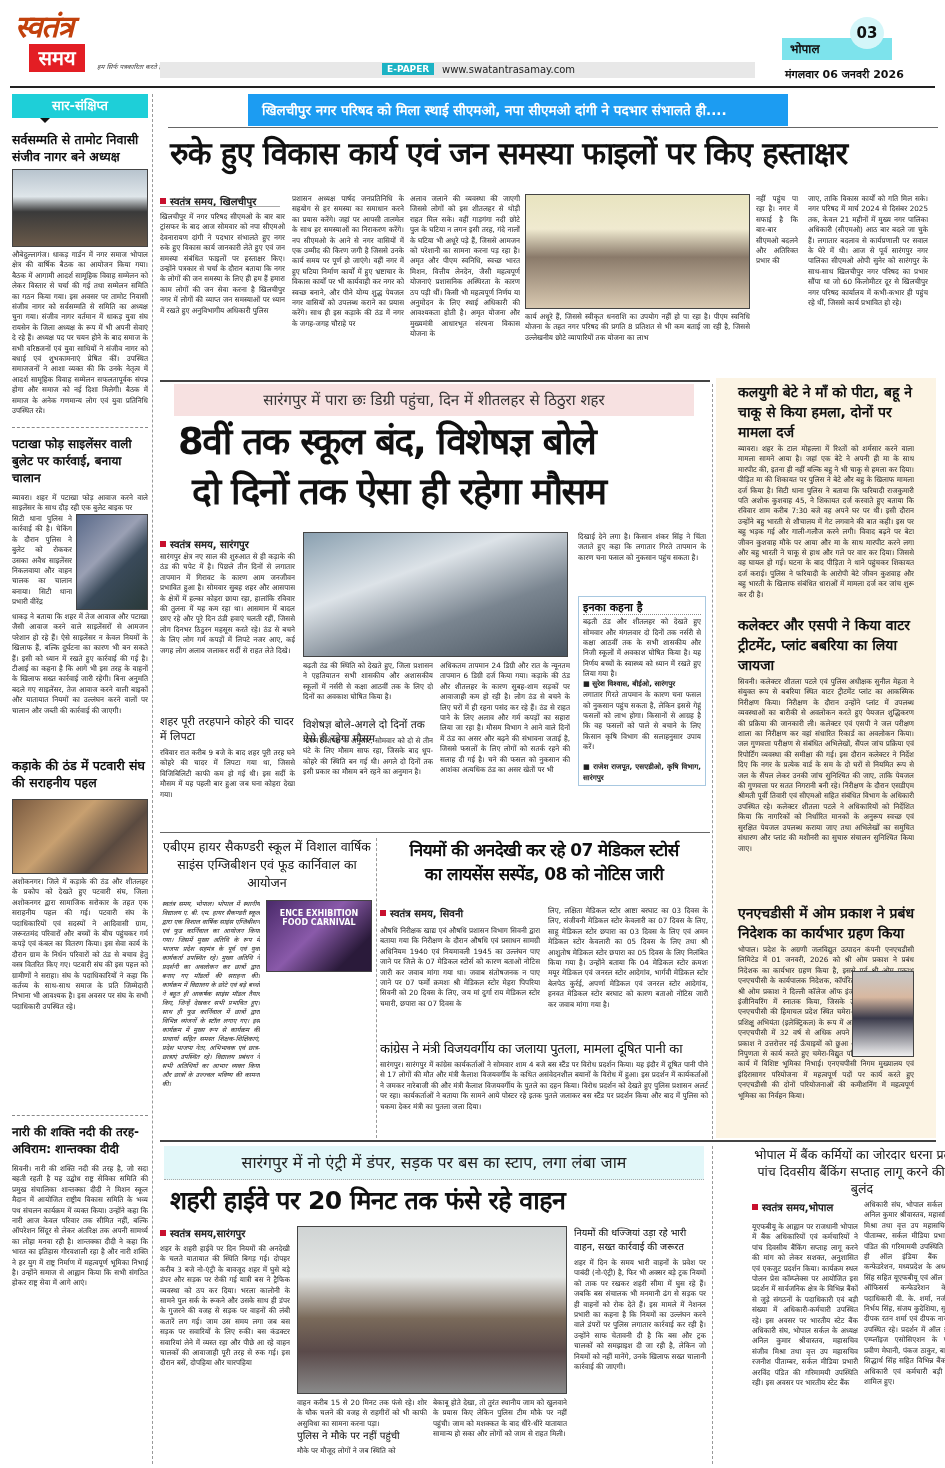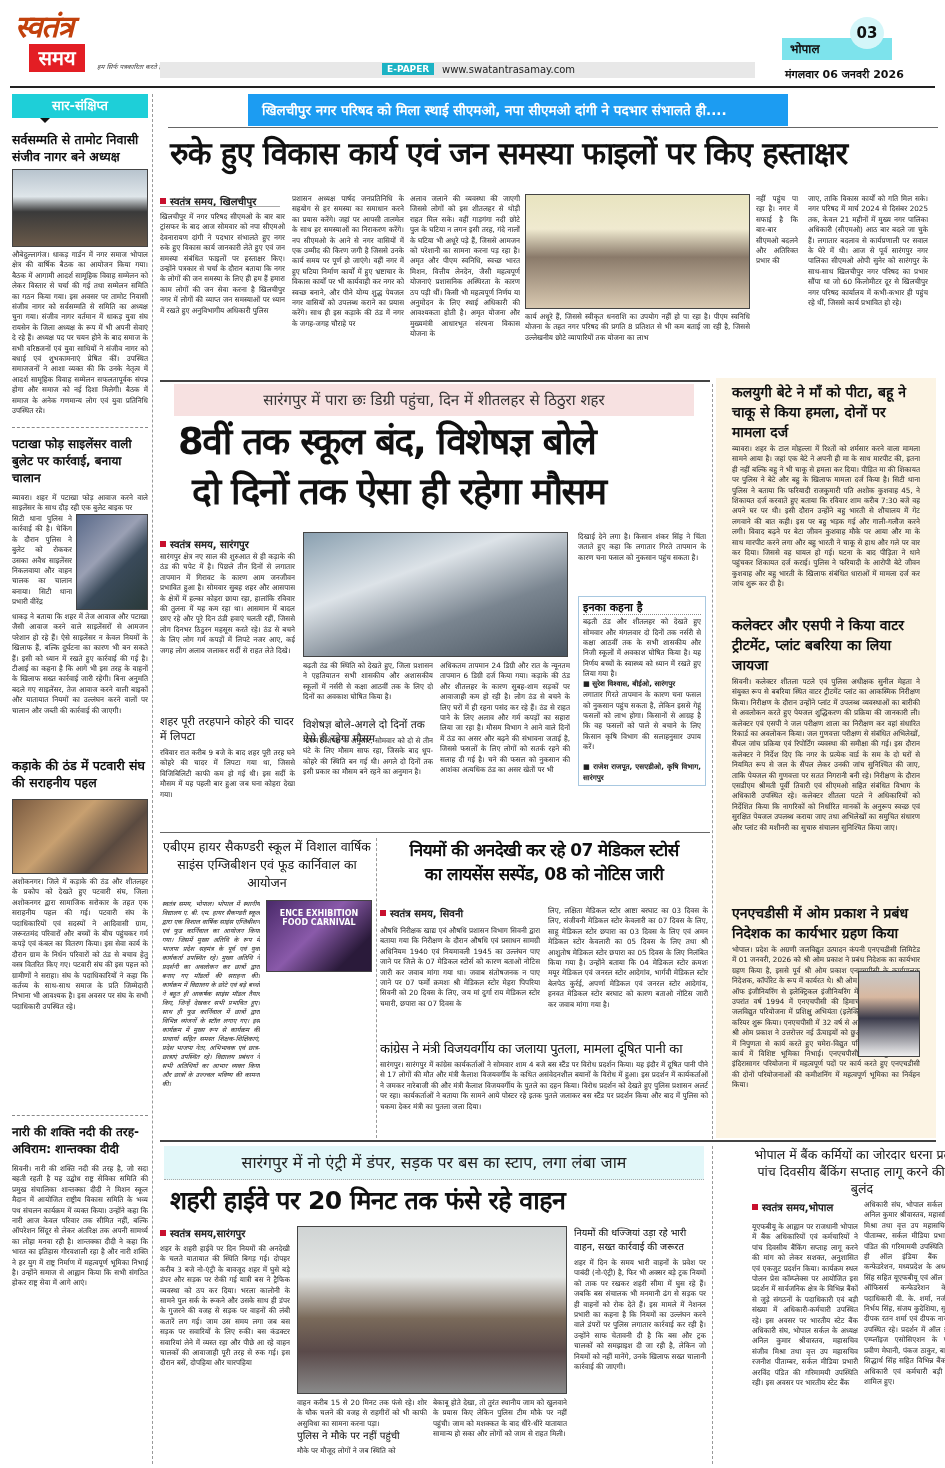--- a/index.html
+++ b/index.html
@@ -108,21 +108,21 @@
   <div class="abs" style="left:418px;top:212px;width:128px;height:190px;border:1px solid #a8c8e0;padding:4px;background:#fff;">
     <div class="hd" style="font-size:11px;border-bottom:1px dotted #888;margin-bottom:2px;">इनका कहना है</div>
     <div class="txt" style="height:62px;">बढ़ती ठंड और शीतलहर को देखते हुए सोमवार और मंगलवार दो दिनों तक नर्सरी से कक्षा आठवीं तक के सभी शासकीय और निजी स्कूलों में अवकाश घोषित किया है। यह निर्णय बच्चों के स्वास्थ्य को ध्यान में रखते हुए लिया गया है।</div>
     <div class="txt" style="font-weight:bold;height:11px;">■ सुरेश विश्वास, बीईओ, सारंगपुर</div>
     <div class="txt" style="height:72px;">लगातार गिरते तापमान के कारण चना फसल को नुकसान पहुंच सकता है, लेकिन इससे गेहूं फसलों को लाभ होगा। किसानों से आग्रह है कि वह फसलों को पाले से बचाने के लिए किसान कृषि विभाग की सलाहनुसार उपाय करें।</div>
     <div class="txt" style="font-weight:bold;height:21px;">■ राजेश राजपूत, एसएडीओ, कृषि विभाग, सारंगपुर</div>
   </div>
 </div>
 
 <div class="abs vline" style="left:712px;top:384px;height:755px;"></div>
-<div class="abs" style="left:716px;top:378px;width:220px;height:760px;background:#fcf4e4;padding:4px 16px;">
+<div class="abs" style="left:716px;top:378px;width:220px;height:760px;background:#fcf4e4;padding:4px 22px;">
   <div>
     <div class="hd" style="font-size:14px;line-height:20px;">कलयुगी बेटे ने माँ को पीटा, बहू ने चाकू से किया हमला, दोनों पर मामला दर्ज</div>
     <div class="txt" style="height:165px;margin-top:2px;">ब्यावरा। शहर के टाल मोहल्ला में रिश्तों को शर्मसार करने वाला मामला सामने आया है। जहां एक बेटे ने अपनी ही मा के साथ मारपीट की, इतना ही नहीं बल्कि बहु ने भी चाकू से हमला कर दिया। पीड़ित मा की शिकायत पर पुलिस ने बेटे और बहु के खिलाफ मामला दर्ज किया है। सिटी थाना पुलिस ने बताया कि फरियादी राजकुमारी पति अशोक कुशवाह 45, ने शिकायत दर्ज करवाते हुए बताया कि रविवार शाम करीब 7:30 बजे वह अपने घर पर थी। इसी दौरान उन्होंने बहु भारती से शौचालय में गेट लगवाने की बात कही। इस पर बहु भड़क गई और गाली-गलौज करने लगी। विवाद बढ़ने पर बेटा जीवन कुशवाह मौके पर आया और मा के साथ मारपीट करने लगा और बहु भारती ने चाकू से हाथ और गले पर वार कर दिया। जिससे वह घायल हो गई। घटना के बाद पीड़िता ने थाने पहुंचकर शिकायत दर्ज कराई। पुलिस ने फरियादी के आरोपी बेटे जीवन कुशवाह और बहु भारती के खिलाफ संबंधित धाराओं में मामला दर्ज कर जांच शुरू कर दी है।</div>
   </div>
   <div style="margin-top:6px;">
     <div class="hd" style="font-size:14px;line-height:20px;">कलेक्टर और एसपी ने किया वाटर ट्रीटमेंट, प्लांट बबरिया का लिया जायजा</div>
     <div class="txt" style="height:218px;margin-top:2px;">सिवनी। कलेक्टर शीतला पटले एवं पुलिस अधीक्षक सुनील मेहता ने संयुक्त रूप से बबरिया स्थित वाटर ट्रीटमेंट प्लांट का आकस्मिक निरीक्षण किया। निरीक्षण के दौरान उन्होंने प्लांट में उपलब्ध व्यवस्थाओं का बारीकी से अवलोकन करते हुए पेयजल शुद्धिकरण की प्रक्रिया की जानकारी ली। कलेक्टर एवं एसपी ने जल परीक्षण शाला का निरीक्षण कर वहां संधारित रिकार्ड का अवलोकन किया। जल गुणवत्ता परीक्षण से संबंधित अभिलेखों, सैंपल जांच प्रक्रिया एवं रिपोर्टिंग व्यवस्था की समीक्षा की गई। इस दौरान कलेक्टर ने निर्देश दिए कि नगर के प्रत्येक वार्ड के सम के दो घरों से नियमित रूप से जल के सैंपल लेकर उनकी जांच सुनिश्चित की जाए, ताकि पेयजल की गुणवत्ता पर सतत निगरानी बनी रहे। निरीक्षण के दौरान एसडीएम श्रीमती पूर्वी तिवारी एवं सीएमओ सहित संबंधित विभाग के अधिकारी उपस्थित रहे। कलेक्टर शीतला पटले ने अधिकारियों को निर्देशित किया कि नागरिकों को निर्धारित मानकों के अनुरूप स्वच्छ एवं सुरक्षित पेयजल उपलब्ध कराया जाए तथा अभिलेखों का समुचित संधारण और प्लांट की मशीनरी का सुचारु संचालन सुनिश्चित किया जाए।</div>
   </div>
   <div style="margin-top:8px;position:relative;">
     <div class="hd" style="font-size:14px;line-height:20px;">एनएचडीसी में ओम प्रकाश ने प्रबंध निदेशक का कार्यभार ग्रहण किया</div>

